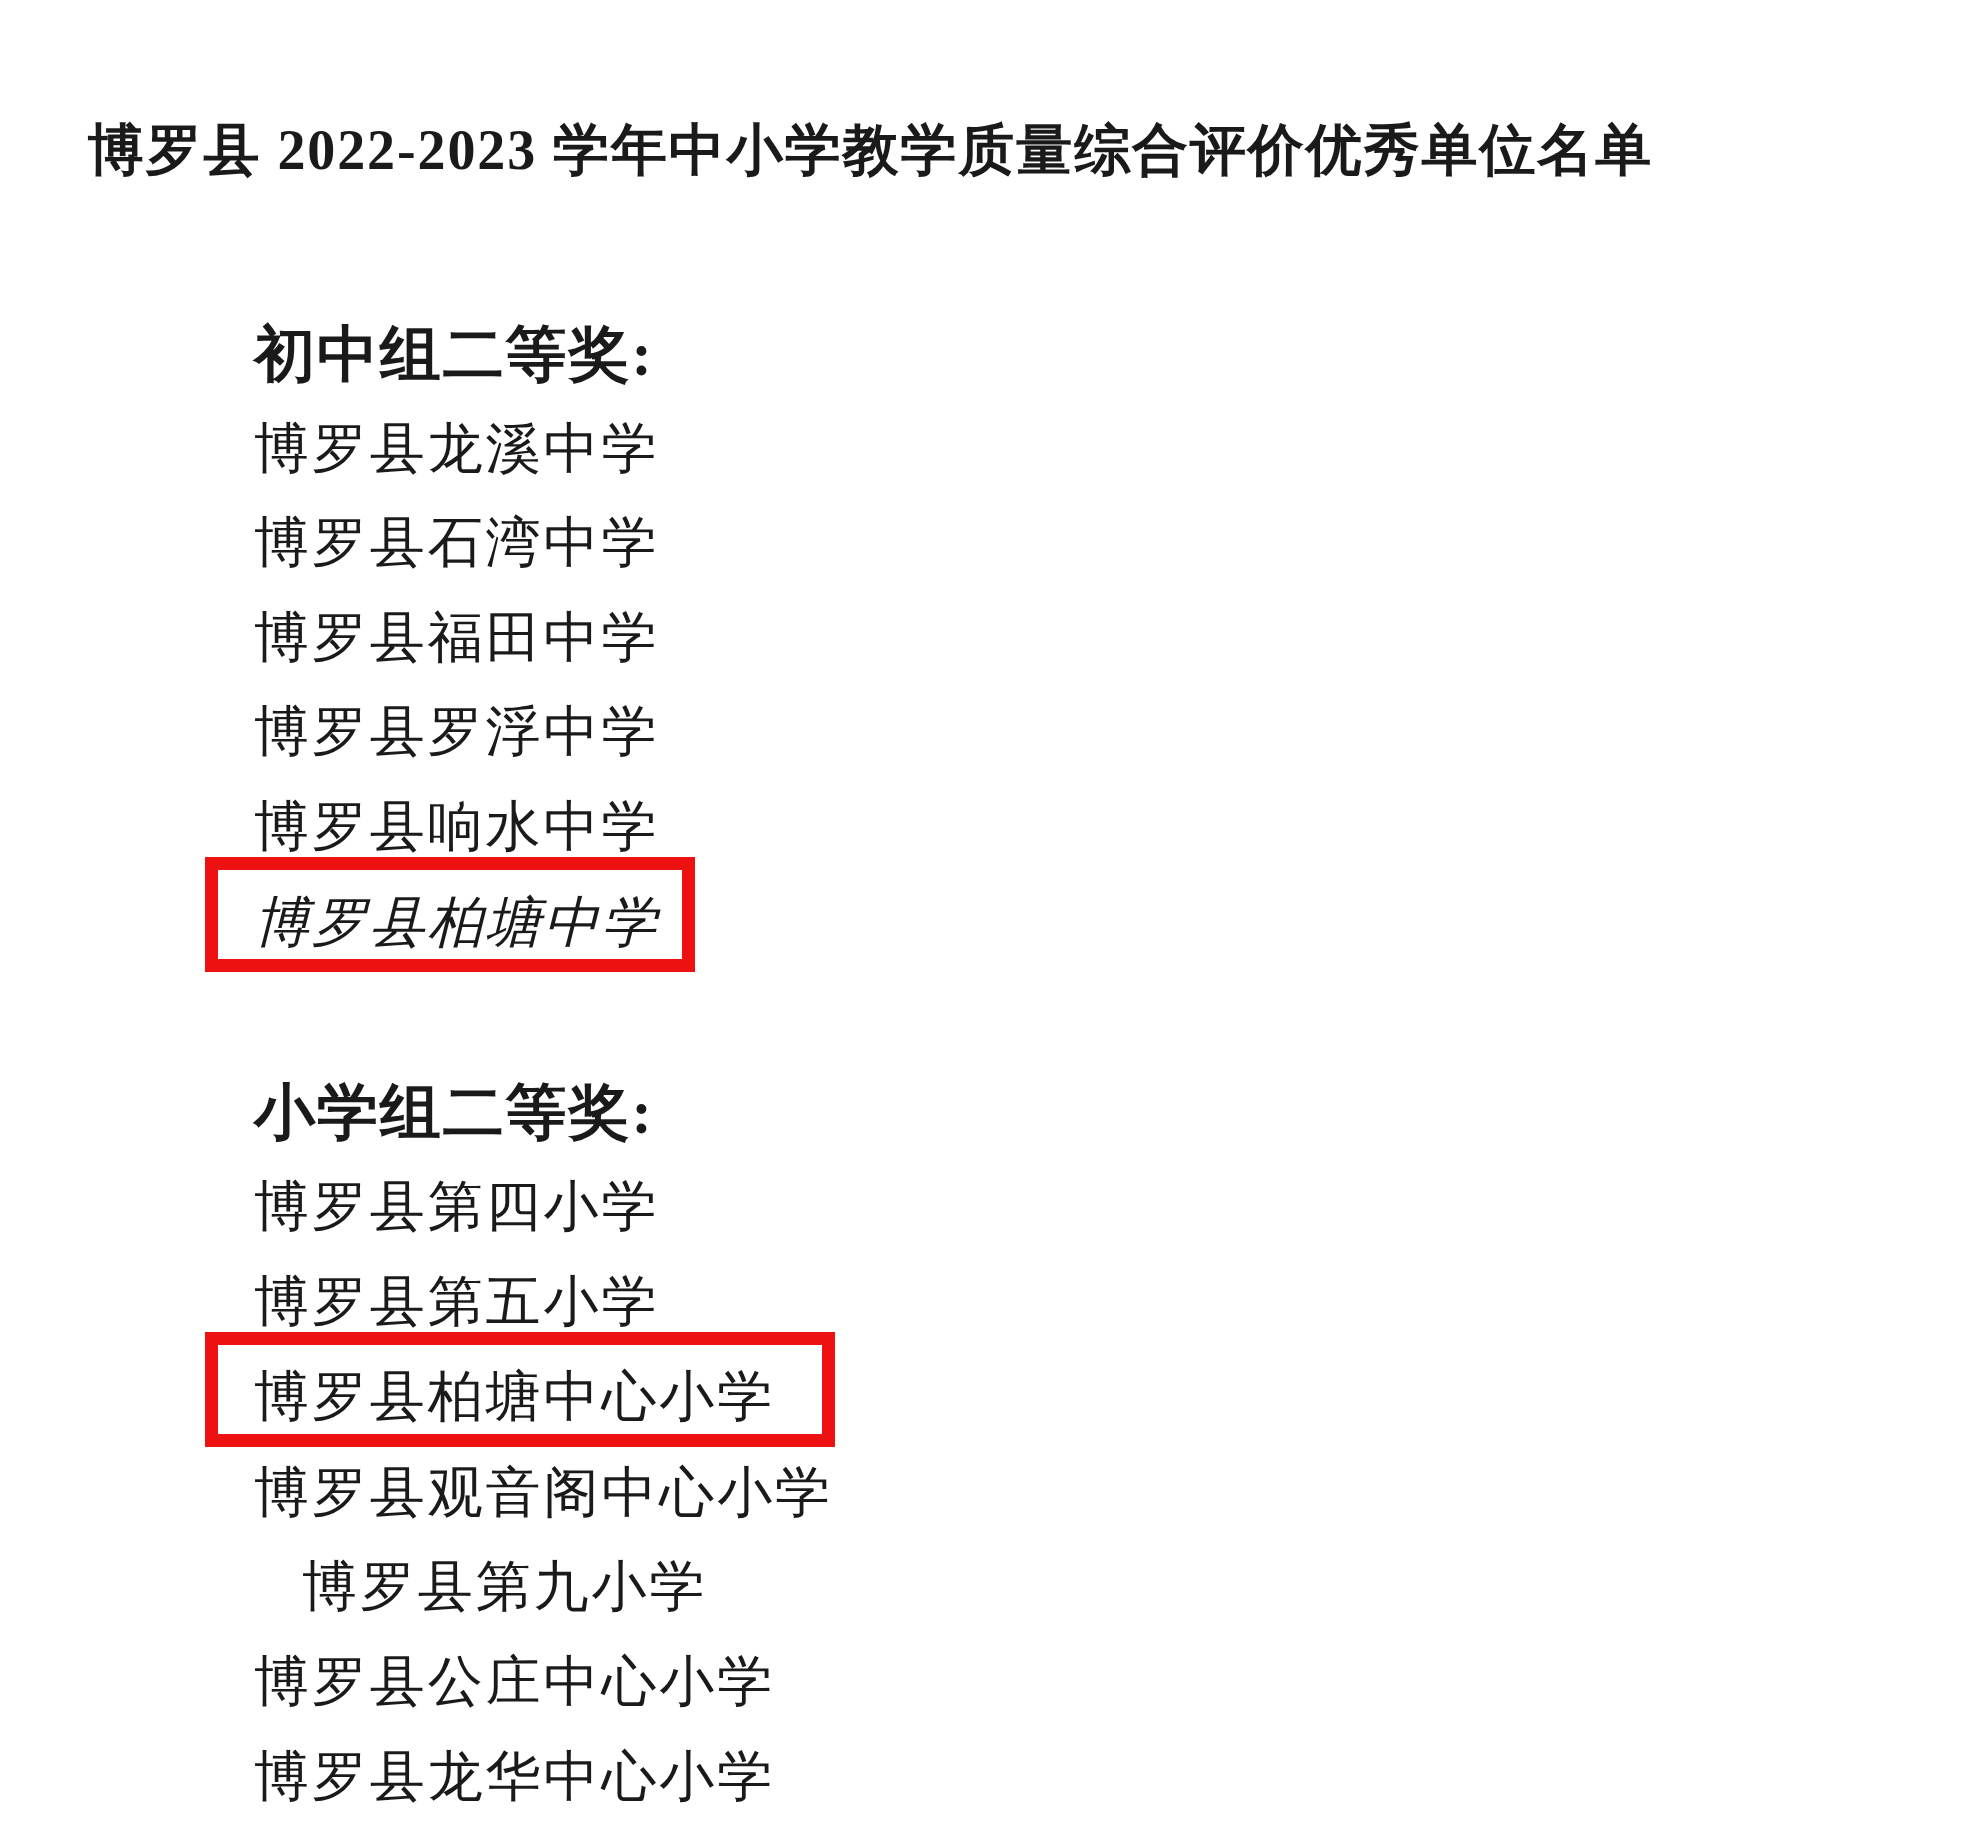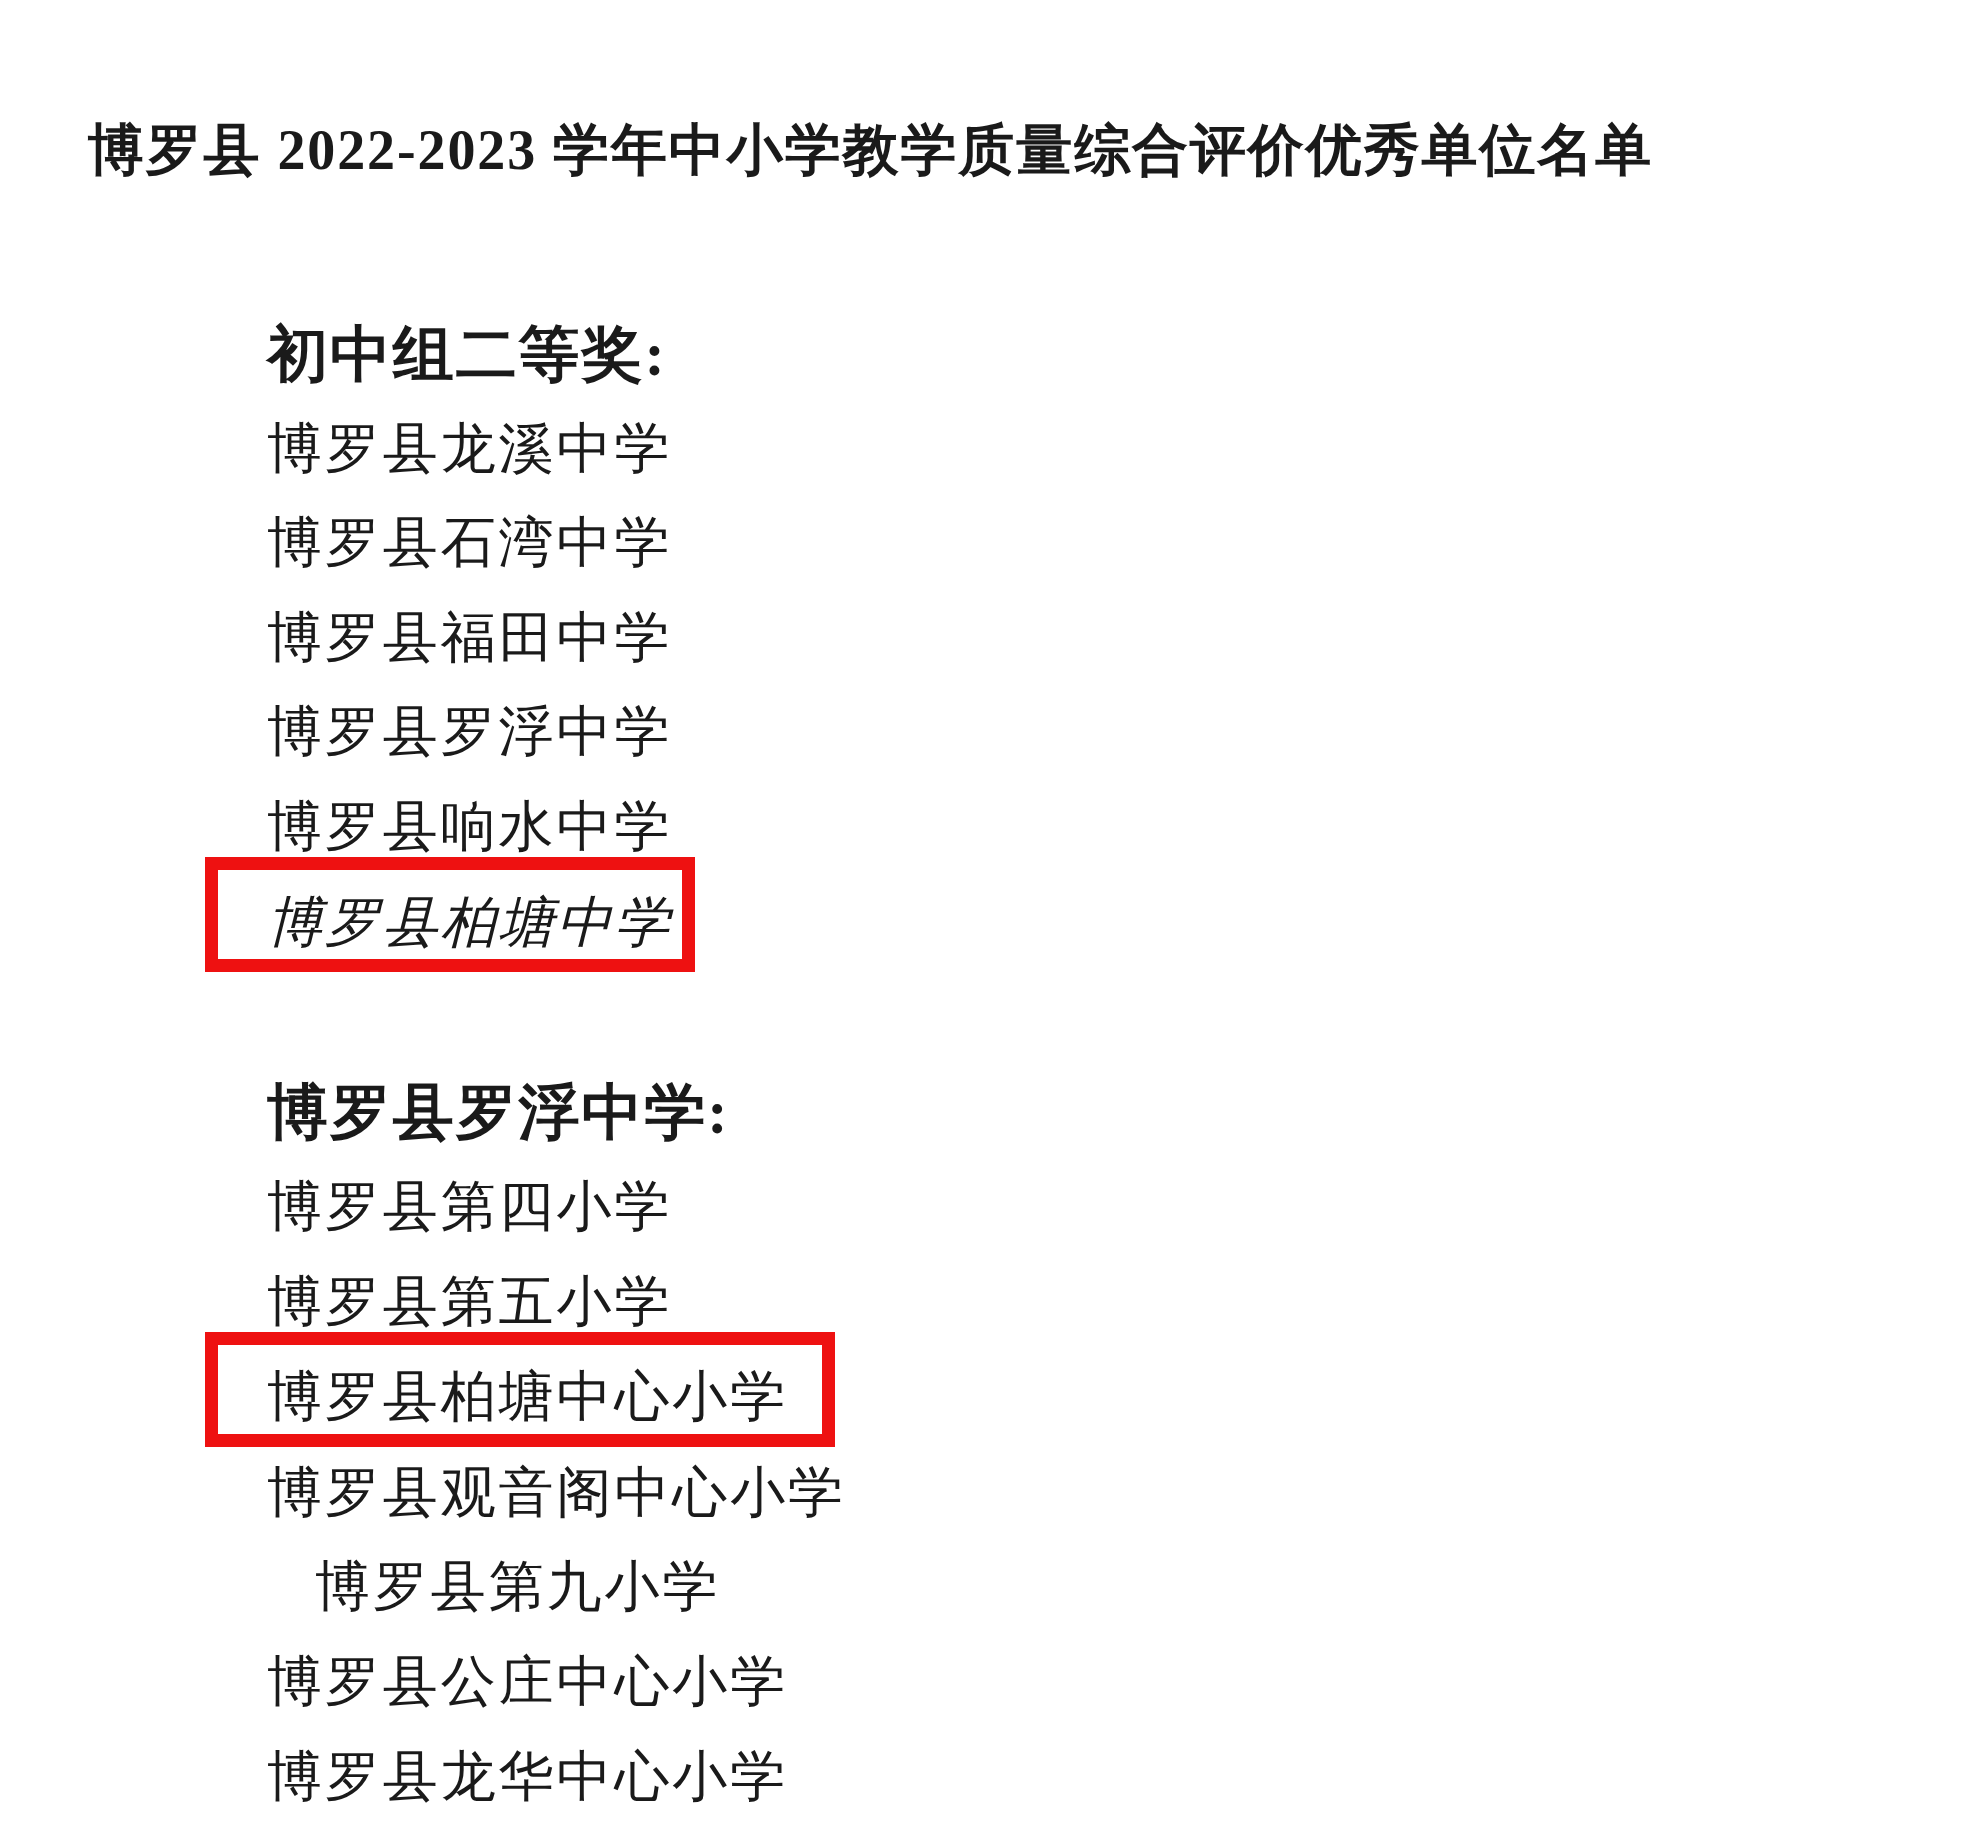--- a/index.html
+++ b/index.html
@@ -13,21 +13,21 @@
     height: 1843px;
     background: #ffffff;
     color: #1a1a1a;
     font-family: "Liberation Serif", "DejaVu Serif", serif;
     overflow: hidden;
   }
   .line {
     position: absolute;
     line-height: 1;
     white-space: nowrap;
-    left: 267px;
+    left: 254px;
   }
   .doc-title {
     left: 0;
     width: 100%;
     text-align: center;
     top: 122px;
     font-size: 56px;
     font-weight: bold;
     letter-spacing: 1.9px;
   }
@@ -88,21 +88,21 @@
 
   <div class="line list-item r10">博罗县龙溪中学</div>
   <div class="line list-item r11">博罗县石湾中学</div>
   <div class="line list-item r12">博罗县福田中学</div>
   <div class="line list-item r13">博罗县罗浮中学</div>
   <div class="line list-item r14">博罗县响水中学</div>
   <div class="line list-item r15">博罗县柏塘中学</div>
 
   <div class="hl-box hl-box-1" style="border-color: rgb(238, 17, 17);"></div>
 
-  <div class="line section-heading h2">博罗县罗浮中学:</div>
+  <div class="line section-heading h2">小学组二等奖:</div>
 
   <div class="line list-item r20">博罗县第四小学</div>
   <div class="line list-item r21">博罗县第五小学</div>
   <div class="line list-item r22">博罗县柏塘中心小学</div>
   <div class="line list-item r23">博罗县观音阁中心小学</div>
   <div class="line list-item r24">博罗县第九小学</div>
   <div class="line list-item r26">博罗县龙华中心小学</div>
   <div class="line list-item r25">博罗县公庄中心小学</div>
 
   <div class="hl-box hl-box-2" style="border-color: rgb(238, 17, 17);"></div>

